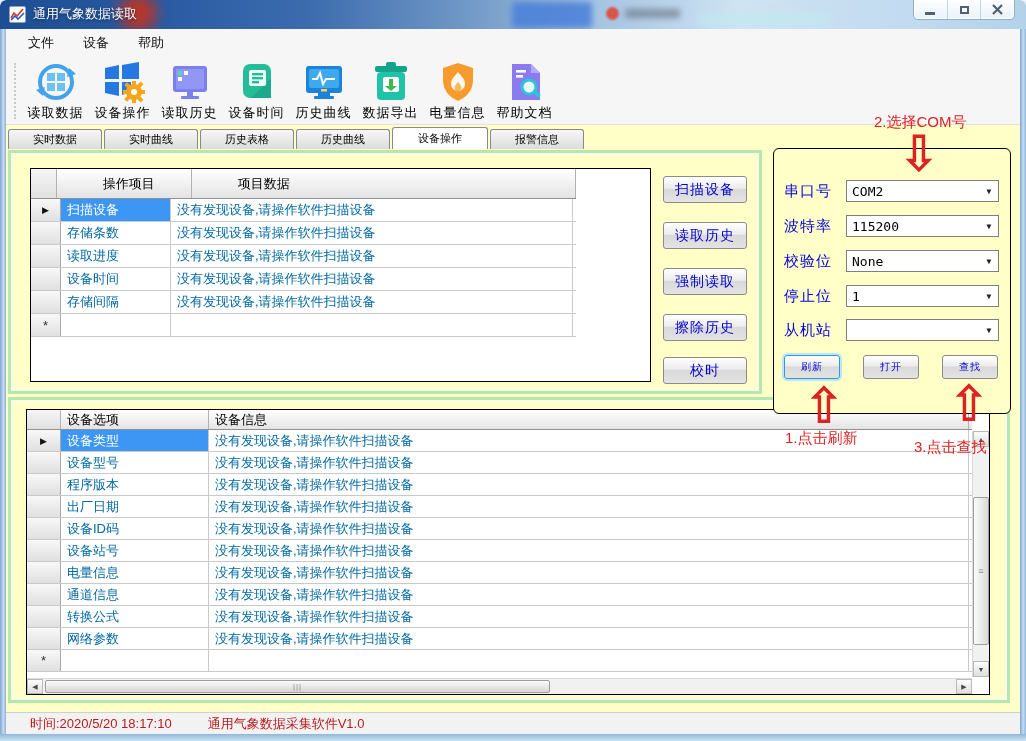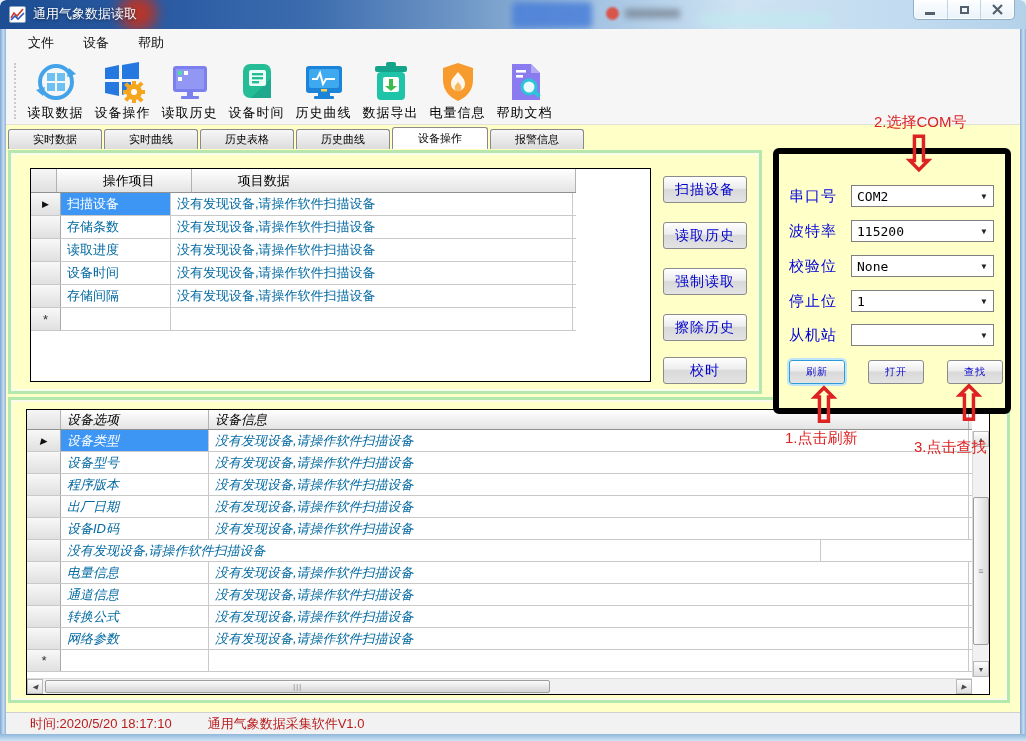--- a/index.html
+++ b/index.html
@@ -42,29 +42,29 @@
   .content{position:absolute;top:96px;left:0;right:0;bottom:22px;background:#ffffc8;}
 
   
   .tabstrip{position:absolute;top:2px;left:2px;height:22px;display:flex;align-items:flex-end;z-index:3;}
   .tab{width:94px;height:20px;background:linear-gradient(#f7f7f7,#dcdcdc);border:1px solid #898989;border-bottom:none;border-radius:3px 3px 0 0;
     display:flex;align-items:center;justify-content:center;font-size:11px;color:#000;margin-right:2px;margin-top:25px;}
   .tab.active{width:96px;height:22px;background:#fff;position:relative;z-index:4;}
 
   
   .panel-upper{position:absolute;left:2px;top:25px;width:754px;height:244px;background:#ffffc8;border:3px solid #b4e8ac;box-shadow:inset 0 0 0 2px #fbfbec;}
-  .panel-bottom{position:absolute;left:2px;top:272px;width:1002px;height:306px;background:#ffffc8;border:3px solid #b4e8ac;box-shadow:inset 0 0 0 2px #fbfbec;font-style:italic;}
-  .panel-serial{position:absolute;left:767px;top:23px;width:238px;height:266px;background:#ffffc8;border:6px solid #000000;border-radius:6px;z-index:5;}
+  .panel-bottom{position:absolute;left:2px;top:272px;width:1002px;height:306px;background:#ffffc8;border:3px solid #b4e8ac;box-shadow:inset 0 0 0 2px #fbfbec;}
+  .panel-serial{position:absolute;left:767px;top:23px;width:238px;height:266px;background:#ffffc8;border:1px solid #000000;border-radius:6px;z-index:5;}
 
   
   .grid{position:absolute;background:#fff;border:1px solid #000;overflow:hidden;}
   #grid1{left:19px;top:15px;width:621px;height:214px;}
   #grid2{left:15px;top:9px;width:964px;height:286px;}
   .g-head{display:flex;background:linear-gradient(#ffffff,#e4e4e4);border-bottom:1px solid #919191;}
-  #grid1 .g-head{height:24px;width:545px;gap:40px;}
+  #grid1 .g-head{height:30px;width:545px;gap:40px;}
   #grid2 .g-head{height:20px;width:945px;}
   .g-hsel{background:linear-gradient(#f6f6f6,#e0e0e0);border-right:1px solid #b2b2b2;}
   .g-hc{display:flex;align-items:center;padding-left:6px;font-size:13px;color:#000;border-right:1px solid #b2b2b2;}
   .g-row{display:flex;border-bottom:1px solid #c9c9c9;}
   #grid1 .g-row{height:23px;width:545px;}
   #grid2 .g-row{height:22px;width:945px;}
   .g-cell{display:flex;align-items:center;font-size:13px;overflow:hidden;white-space:nowrap;}
   .g-sel{background:linear-gradient(#f8f8f8,#e0e0e0);border-right:1px solid #a9a9a9;justify-content:center;color:#111;font-size:9px;}
   .g-c1,.g-c2{padding-left:6px;color:#0369a1;border-right:1px solid #c9c9c9;}
   #grid1 .g-hsel,#grid1 .g-sel{width:30px;}
@@ -411,20 +411,21 @@
                 <div class="g-cell g-c1">出厂日期</div>
                 <div class="g-cell g-c2">没有发现设备,请操作软件扫描设备</div>
               </div>
               <div class="g-row">
                 <div class="g-cell g-sel"></div>
                 <div class="g-cell g-c1">设备ID码</div>
                 <div class="g-cell g-c2">没有发现设备,请操作软件扫描设备</div>
               </div>
               <div class="g-row">
                 <div class="g-cell g-sel"></div>
+                <div class="g-cell g-c1">设备站号</div>
                 <div class="g-cell g-c2">没有发现设备,请操作软件扫描设备</div>
               </div>
               <div class="g-row">
                 <div class="g-cell g-sel"></div>
                 <div class="g-cell g-c1">电量信息</div>
                 <div class="g-cell g-c2">没有发现设备,请操作软件扫描设备</div>
               </div>
               <div class="g-row">
                 <div class="g-cell g-sel"></div>
                 <div class="g-cell g-c1">通道信息</div>

